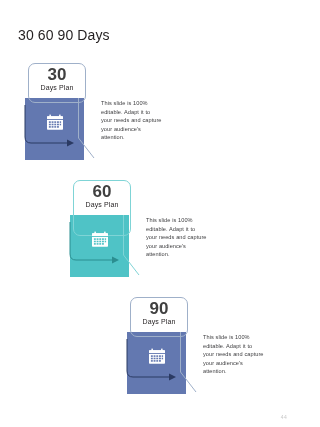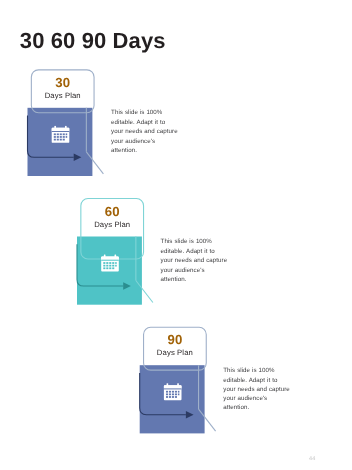--- a/index.html
+++ b/index.html
@@ -19,22 +19,22 @@
     position: absolute;
     inset: 0;
     background: #ffffff;
   }
 
   
   #slide-title {
     position: absolute;
     left: 18px;
     top: 27px;
-    font-size: 20px;
-    font-weight: bold;
+    font-size: 14px;
+    font-weight: normal;
     color: #231f20;
     letter-spacing: 0.1px;
     white-space: nowrap;
   }
 
   
   #milestones {
     position: absolute;
     left: 0;
     top: 0;
@@ -60,23 +60,23 @@
   .bubble-head {
     position: absolute;
     left: 0;
     right: 0;
     top: 4px;
     text-align: center;
     pointer-events: none;
   }
   .bubble-num {
     display: block;
-    font-size: 12px;
+    font-size: 17px;
     font-weight: bold;
-    color: #a16207;
+    color: #404040;
     line-height: 14px;
   }
   .bubble-label {
     display: block;
     font-size: 7px;
     color: #231f20;
     line-height: 11px;
     letter-spacing: 0.1px;
   }
 

